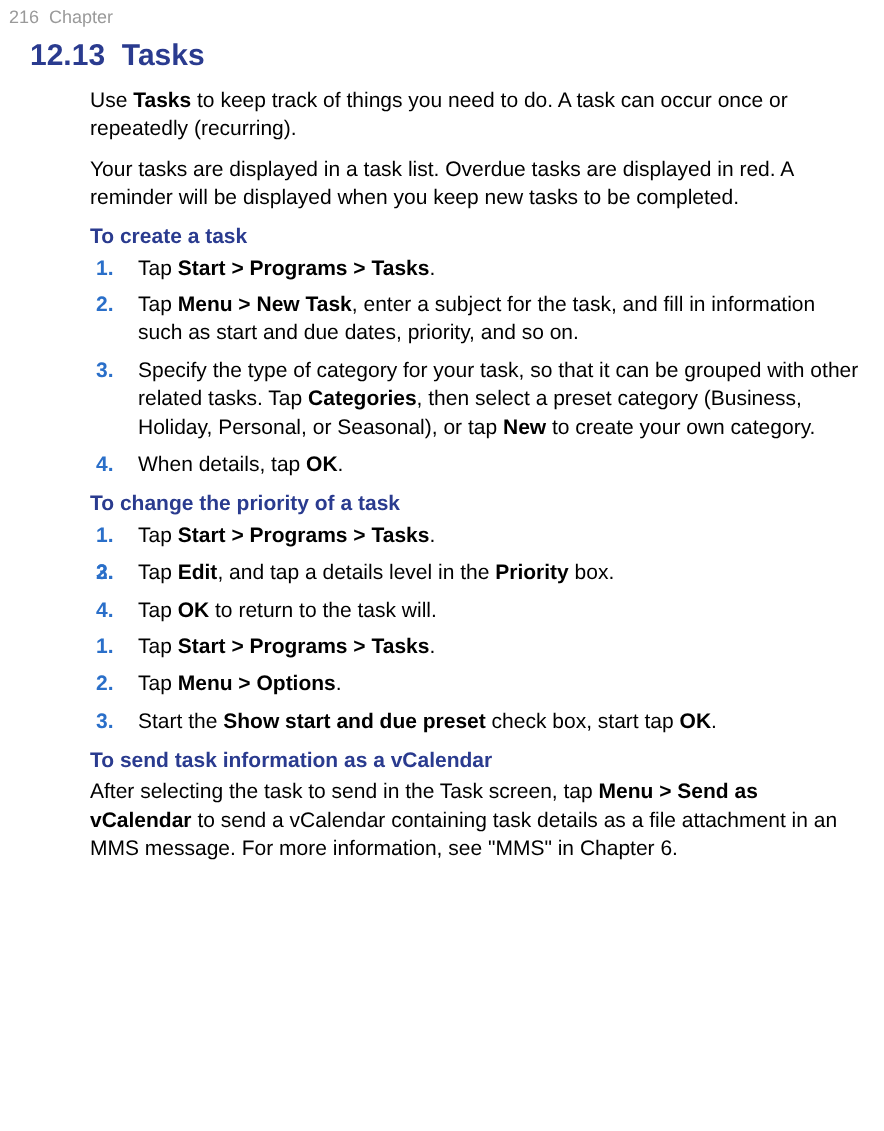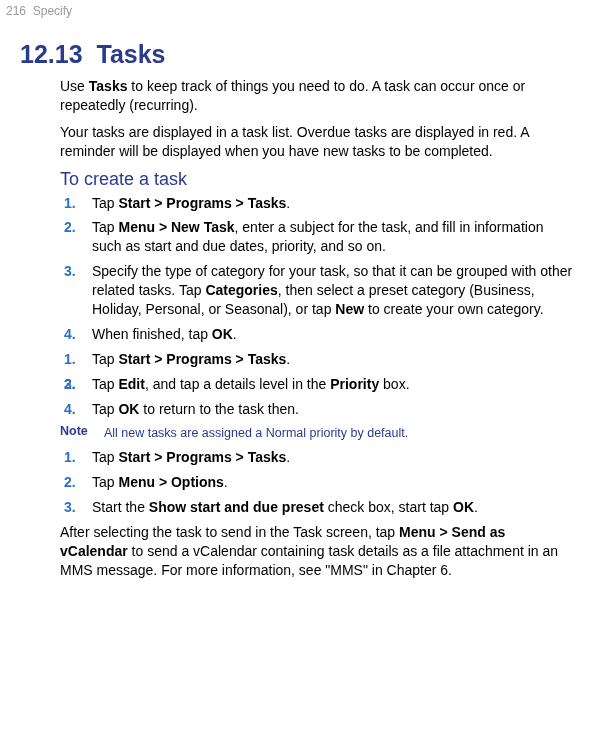--- a/index.html
+++ b/index.html
@@ -17,34 +17,34 @@
     padding: 0 16px 0 0;
   }
   .header-line {
     color: #9a9a9a;
     font-size: 12px;
     padding: 4px 0 0 6px;
   }
   .section-title {
     color: #2a3b8f;
     font-weight: bold;
-    font-size: 25px;
-    margin: 22px 0 8px 20px;
+    font-size: 20px;
+    margin: 8px 0 8px 20px;
   }
   .body-text {
     margin-left: 60px;
   }
   .para {
     margin: 0 0 8px 0;
     line-height: 1.35;
   }
   .subhead {
     color: #2a3b8f;
-    font-weight: normal;
-    font-size: 18px;
+    font-weight: bold;
+    font-size: 14px;
     margin: 8px 0 4px 0;
   }
   ol.steps {
     margin: 0 0 6px 0;
     padding-left: 28px;
     list-style: none;
   }
   ol.steps li {
     position: relative;
     margin-bottom: 6px;
@@ -75,57 +75,55 @@
     display: inline;
   }
   .bold { font-weight: bold; }
 </style>
 </head>
 <body>
 
 <div class="page">
 
   <div class="header-line">
-    <span>216</span>&nbsp;&nbsp;<span>Specify</span>
+    <span>216</span>&nbsp;&nbsp;<span>Chapter</span>
   </div>
 
   <div class="section-title">
     <span>12.13</span>&nbsp;&nbsp;<span>Tasks</span>
   </div>
 
   <div class="body-text">
 
     <p class="para">
       <span>Use </span><span class="bold">Tasks</span><span> to keep track of things you need to do. A task can occur once or repeatedly (recurring).</span>
     </p>
-    <p class="para">Your tasks are displayed in a task list. Overdue tasks are displayed in red. A reminder will be displayed when you have new tasks to be completed.</p>
+    <p class="para">Your tasks are displayed in a task list. Overdue tasks are displayed in red. A reminder will be displayed when you keep new tasks to be completed.</p>
 
     <div class="subhead">To create a task</div>
     <ol class="steps">
       <li><span class="num">1.</span><span>Tap </span><span class="bold">Start &gt; Programs &gt; Tasks</span><span>.</span></li>
       <li><span class="num">2.</span><span>Tap </span><span class="bold">Menu &gt; New Task</span><span>, enter a subject for the task, and fill in information such as start and due dates, priority, and so on.</span></li>
       <li><span class="num">3.</span><span>Specify the type of category for your task, so that it can be grouped with other related tasks. Tap </span><span class="bold">Categories</span><span>, then select a preset category (Business, Holiday, Personal, or Seasonal), or tap </span><span class="bold">New</span><span> to create your own category.</span></li>
-      <li><span class="num">4.</span><span>When finished, tap </span><span class="bold">OK</span><span>.</span></li>
+      <li><span class="num">4.</span><span>When details, tap </span><span class="bold">OK</span><span>.</span></li>
     </ol>
 
+    <div class="subhead">To change the priority of a task</div>
     <ol class="steps">
       <li><span class="num">1.</span><span>Tap </span><span class="bold">Start &gt; Programs &gt; Tasks</span><span>.</span></li>
       <li><span class="num">2.</span></li>
       <li><span class="num">3.</span><span>Tap </span><span class="bold">Edit</span><span>, and tap a details level in the </span><span class="bold">Priority</span><span> box.</span></li>
-      <li><span class="num">4.</span><span>Tap </span><span class="bold">OK</span><span> to return to the task then.</span></li>
+      <li><span class="num">4.</span><span>Tap </span><span class="bold">OK</span><span> to return to the task will.</span></li>
     </ol>
-    <div class="note-row">
-      <span class="note-label">Note</span>
-      <span class="note-text">All new tasks are assigned a Normal priority by default.</span>
-    </div>
 
     <ol class="steps">
       <li><span class="num">1.</span><span>Tap </span><span class="bold">Start &gt; Programs &gt; Tasks</span><span>.</span></li>
       <li><span class="num">2.</span><span>Tap </span><span class="bold">Menu &gt; Options</span><span>.</span></li>
       <li><span class="num">3.</span><span>Start the </span><span class="bold">Show start and due preset</span><span> check box, start tap </span><span class="bold">OK</span><span>.</span></li>
     </ol>
 
+    <div class="subhead">To send task information as a vCalendar</div>
     <p class="para">
       <span>After selecting the task to send in the Task screen, tap </span><span class="bold">Menu &gt; Send as vCalendar</span><span> to send a vCalendar containing task details as a file attachment in an MMS message. For more information, see "MMS" in Chapter 6.</span>
     </p>
 
   </div>
 </div>
 
 </body></html>

